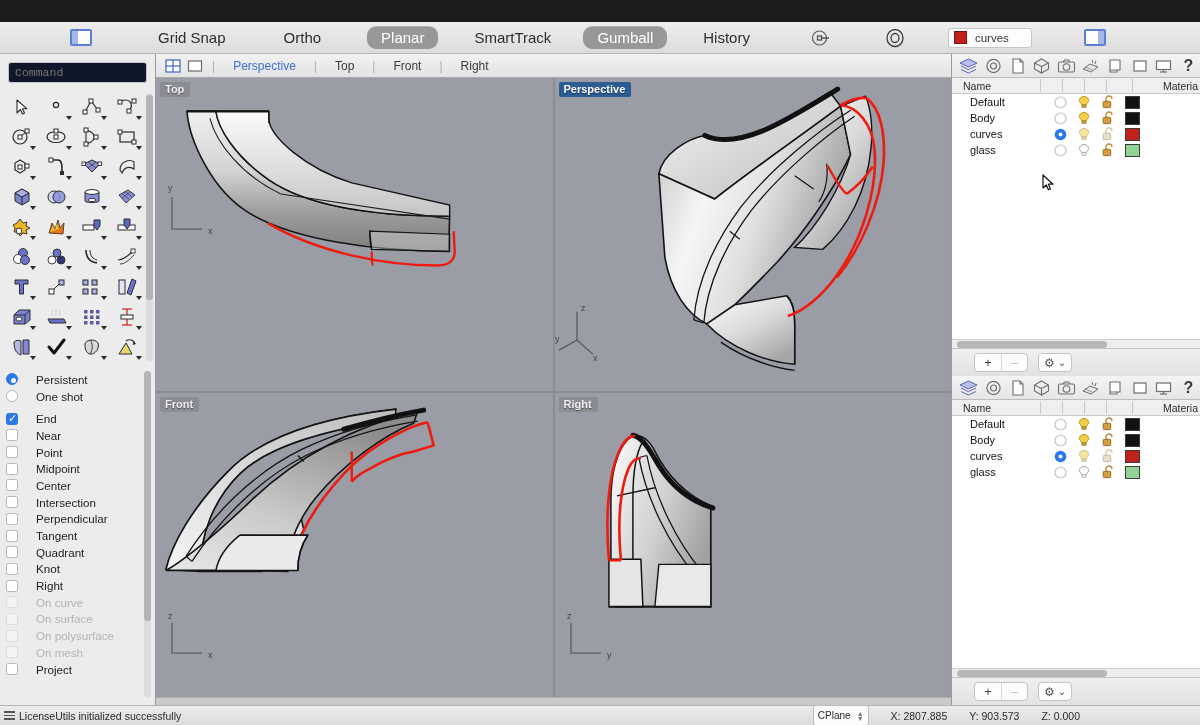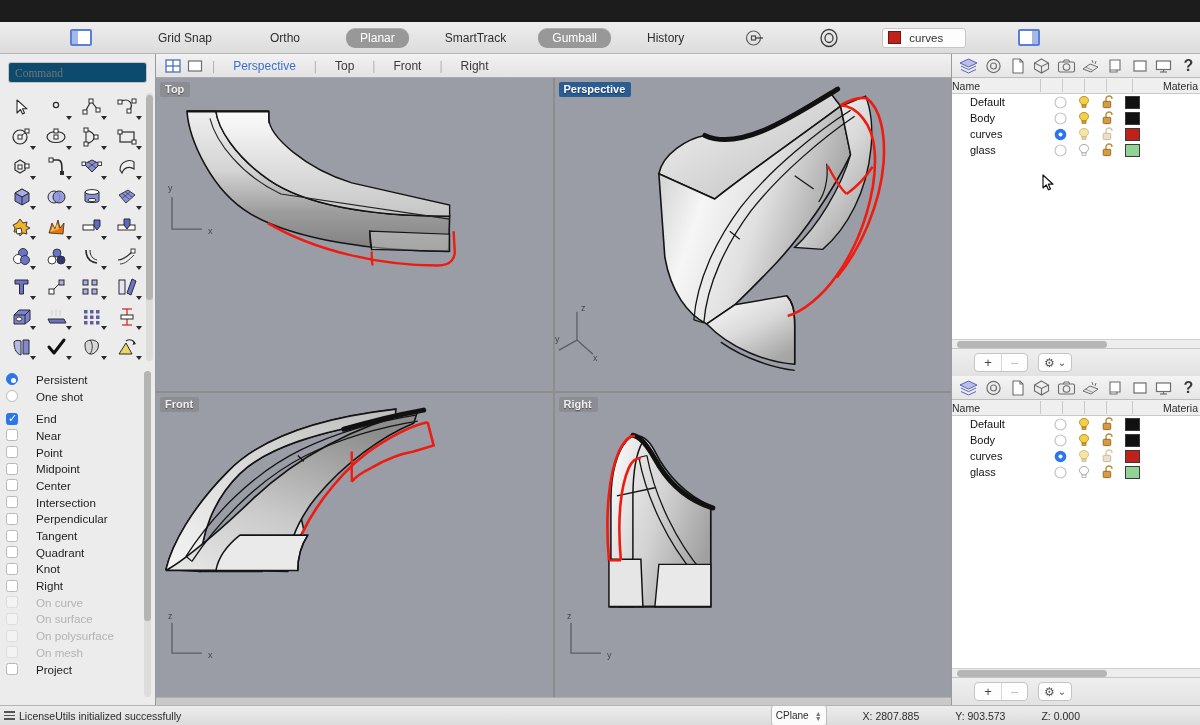--- a/index.html
+++ b/index.html
@@ -41,43 +41,43 @@
     width: 22px; height: 17px; border: 2px solid #5b7fd4; border-radius: 2px;
     background: #fff; position: relative; margin-left: 70px;
   }
   .panel-toggle::before {
     content: ""; position: absolute; left: 0; top: 0; bottom: 0; width: 6px;
     background: #5b7fd4; opacity: .55;
   }
   .panel-toggle.right { margin-left: 0; }
   .panel-toggle.right::before { left: auto; right: 0; }
   .tb-item {
-    font-size: 12px; color: #2e2e2e; padding: 3px 14px; border-radius: 9px;
+    font-size: 15px; color: #2e2e2e; padding: 3px 14px; border-radius: 9px;
     white-space: nowrap; font-weight: 500;
   }
   .tb-item.on { background: #989898; color: #fff; box-shadow: inset 0 1px 0 rgba(255,255,255,.25); }
   .tb-icon { width: 26px; height: 24px; display: inline-flex; align-items: center; justify-content: center; }
   .layer-swatchbox {
     display: flex; align-items: center; gap: 8px; background: #fdfdfd;
     border: 1px solid #c6c6c6; border-radius: 3px; padding: 2px 22px 2px 5px; height: 20px;
   }
   .layer-swatch { width: 13px; height: 13px; background: #c0211a; border: 1px solid #7a1410; }
   .layer-name { font-size: 11.5px; color: #333; }
 
   
   .leftcol {
     position: absolute; left: 0; top: 54px; width: 156px; bottom: 20px;
     background: #e9e9e9; border-right: 1px solid #9a9a9a;
     display: flex; flex-direction: column;
   }
   .cmdwrap { padding: 8px 8px 6px 8px; background: #ececec; }
   .cmdinput {
     width: 100%; height: 21px; border: 1px solid #c4c4c4; border-radius: 3px;
-    background: #0c4a6e; font-size: 11.5px; color: #a9a9a9; padding: 0 6px;
-    font-family: Liberation Serif, serif;
+    background: #0f172a; font-size: 11.5px; color: #a9a9a9; padding: 0 6px;
+    font-family: Liberation Mono, monospace;
   }
   .tools-wrap { position: relative; height: 278px; background: #ececec; overflow: hidden; }
   .tools-grid {
     display: grid; grid-template-columns: repeat(4, 1fr);
     padding: 3px 10px 3px 4px;
   }
   .tool-cell {
     height: 30px; display: flex; align-items: center; justify-content: center;
     position: relative;
   }
@@ -174,21 +174,21 @@
     height: 24px; background: linear-gradient(#f4f4f4,#e6e6e6);
     border-bottom: 1px solid #bcbcbc;
     display: flex; align-items: center; padding-left: 5px; gap: 1px;
   }
   .rp-ico { width: 24px; height: 22px; display: flex; align-items: center; justify-content: center; }
   .rp-head {
     height: 16px; background: #efefef; border-bottom: 1px solid #c9c9c9;
     display: flex; align-items: center; font-size: 10.5px; color: #2b2b2b;
     position: relative;
   }
-  .rp-head .nm { padding-left: 0; }
+  .rp-head .nm { padding-left: 11px; }
   .rp-head .mat { position: absolute; right: 2px; }
   .rp-head .vdiv { position: absolute; top: 1px; bottom: 1px; width: 1px; background: #c9c9c9; }
   .rp-body { flex: 1; background: #fff; position: relative; }
   .lrow {
     height: 16px; display: flex; align-items: center; font-size: 11px; color: #111;
     position: relative;
   }
   .lrow .lname { padding-left: 18px; width: 96px; }
   .lrow .cell { width: 24px; display: flex; align-items: center; justify-content: center; }
   .lcolor { width: 15px; height: 13px; border: 1px solid #3a3a3a; }
@@ -226,21 +226,21 @@
     display: flex; align-items: center; font-size: 10.5px; color: #2b2b2b;
   }
   .hamb { margin-left: 4px; margin-right: 4px; display: flex; flex-direction: column; gap: 2px; }
   .hamb i { display: block; width: 11px; height: 1.5px; background: #555; }
   .cplane {
     display: flex; align-items: center; gap: 6px; background: #fbfbfb;
     border: 1px solid #bdbdbd; border-radius: 3px; height: 21px; padding: 0 4px;
     margin-left: auto; font-size: 10px;
   }
   .stepper { display: flex; flex-direction: column; line-height: 5px; font-size: 7px; color: #777; }
-  .coord { margin-left: 36px; font-size: 10.5px; }
+  .coord { margin-left: 22px; font-size: 10.5px; }
   .coord.last { margin-right: 120px; }
   .bottom-ghost {
     position: absolute; left: 156px; right: 249px; bottom: 20px; height: 8px;
     background: #c9c9c9; border-top: 1px solid #aeaeae;
   }
 </style>
 </head>
 <body>
 
 <div id="app">

